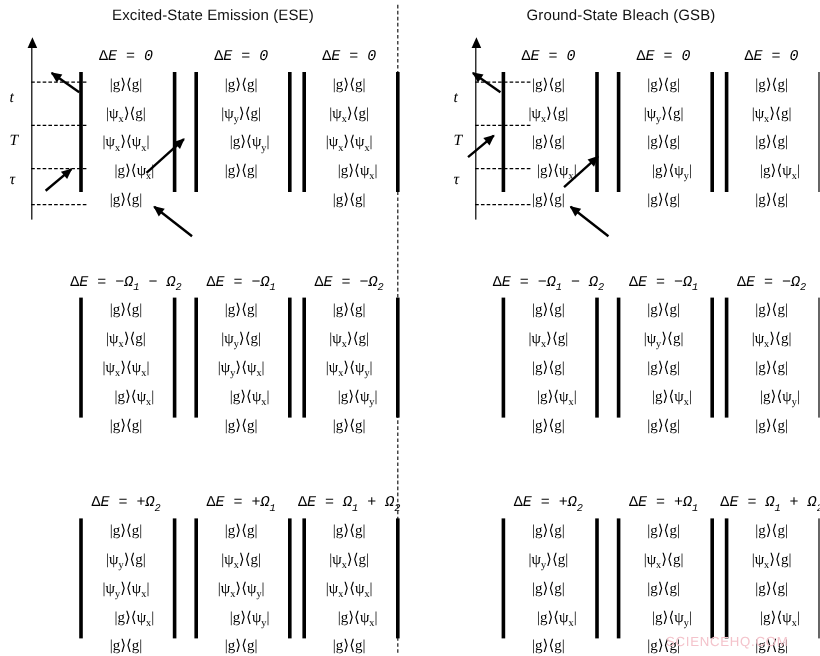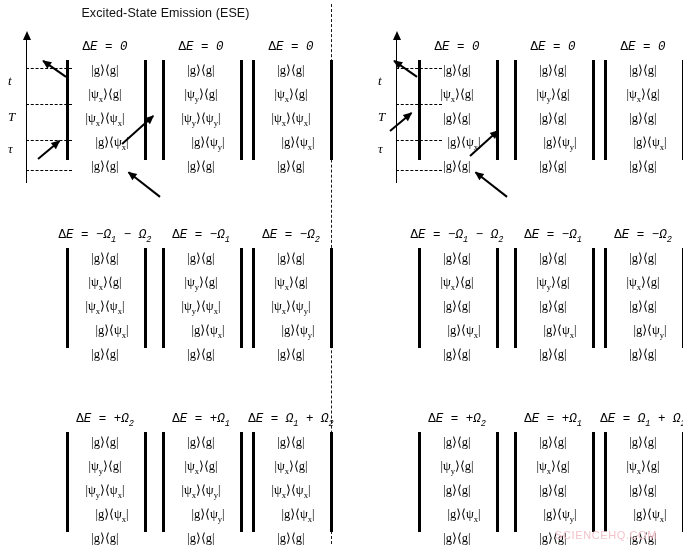--- a/index.html
+++ b/index.html
@@ -1,20 +1,20 @@
 <!DOCTYPE html>
 <html><head>
 <meta charset="utf-8">
 <style>
   html,body{margin:0;padding:0;background:#ffffff;}
   body{width:683px;height:547px;position:relative;overflow:hidden;
        font-family:"Liberation Serif",serif;color:#000;}
 
   .panel{position:absolute;top:0;height:547px;}
-  #ese-panel{left:0;width:331px;}
+  #ese-panel{left:0;width:331px;padding-left:24px;}
   #gsb-panel{left:352px;width:331px;}
 
   .panel-title{position:absolute;top:6px;left:0;width:100%;text-align:center;
     font-family:"Liberation Sans",sans-serif;font-size:12.5px;color:#111;
     letter-spacing:.1px;white-space:nowrap;}
 
   .divider{position:absolute;left:331px;top:4px;width:0;height:540px;
     border-left:1.5px dashed #1a1a1a;}
 
   .watermark{position:absolute;right:26px;bottom:6px;font-family:Liberation Sans, sans-serif;
@@ -65,21 +65,20 @@
         <div class="ket">|g⟩⟨g|</div>
       </div>
     </div>
     <div class="dgm" style="left: 158px; top: 40px; width: 86px;">
       <div class="head"><span class="up">Δ</span>E = 0</div>
       <div class="bar" style="left: 4px; top: 20px; height: 100px;"></div>
       <div class="bar" style="left: 82px; top: 20px; height: 100px;"></div>
       <div class="kets">
         <div class="ket">|g⟩⟨g|</div>
         <div class="ket">|ψ<sub>y</sub>⟩⟨g|</div>
-        <div class="ket">|ψ<sub>y</sub>⟩⟨ψ<sub>y</sub>|</div>
         <div class="ket r">|g⟩⟨ψ<sub>y</sub>|</div>
         <div class="ket">|g⟩⟨g|</div>
       </div>
     </div>
     <div class="dgm" style="left: 248px; top: 40px; width: 86px;">
       <div class="head"><span class="up">Δ</span>E = 0</div>
       <div class="bar" style="left: 4px; top: 20px; height: 100px;"></div>
       <div class="bar" style="left: 82px; top: 20px; height: 100px;"></div>
       <div class="kets">
         <div class="ket">|g⟩⟨g|</div>
@@ -171,20 +170,21 @@
       <div class="lab" style="top: 71px;">T</div>
       <div class="lab" style="top: 103px;">τ</div>
     </div>
     <div class="arrow" style="left: 66px; top: 76px; width: 28px; transform: rotate(215deg);"></div>
     <div class="arrow" style="left: 38px; top: 158px; width: 28px; transform: rotate(-40deg);"></div>
     <div class="arrow" style="left: 122px; top: 143px; width: 42px; transform: rotate(-42deg);"></div>
     <div class="arrow" style="left: 160px; top: 196px; width: 40px; transform: rotate(218deg);"></div>
   </div>
 
 <div class="panel" id="gsb-panel">
+  <div class="panel-title">Ground-State Bleach (GSB)</div>
 <div class="dgm" style="left: 62px; top: 40px; width: 86px;">
       <div class="head"><span class="up">Δ</span>E = 0</div>
       <div class="bar" style="left: 4px; top: 20px; height: 100px;"></div>
       <div class="bar" style="left: 82px; top: 20px; height: 100px;"></div>
       <div class="kets">
         <div class="ket">|g⟩⟨g|</div>
         <div class="ket">|ψ<sub>x</sub>⟩⟨g|</div>
         <div class="ket">|g⟩⟨g|</div>
         <div class="ket r">|g⟩⟨ψ<sub>x</sub>|</div>
         <div class="ket">|g⟩⟨g|</div>

